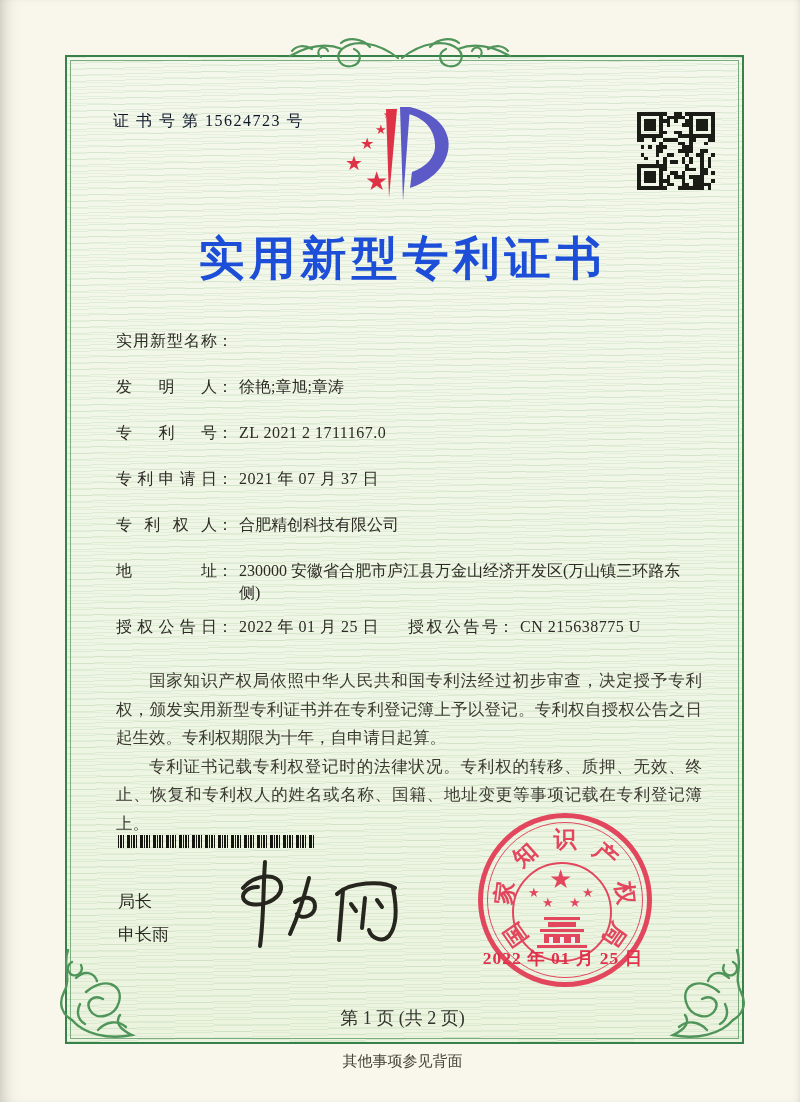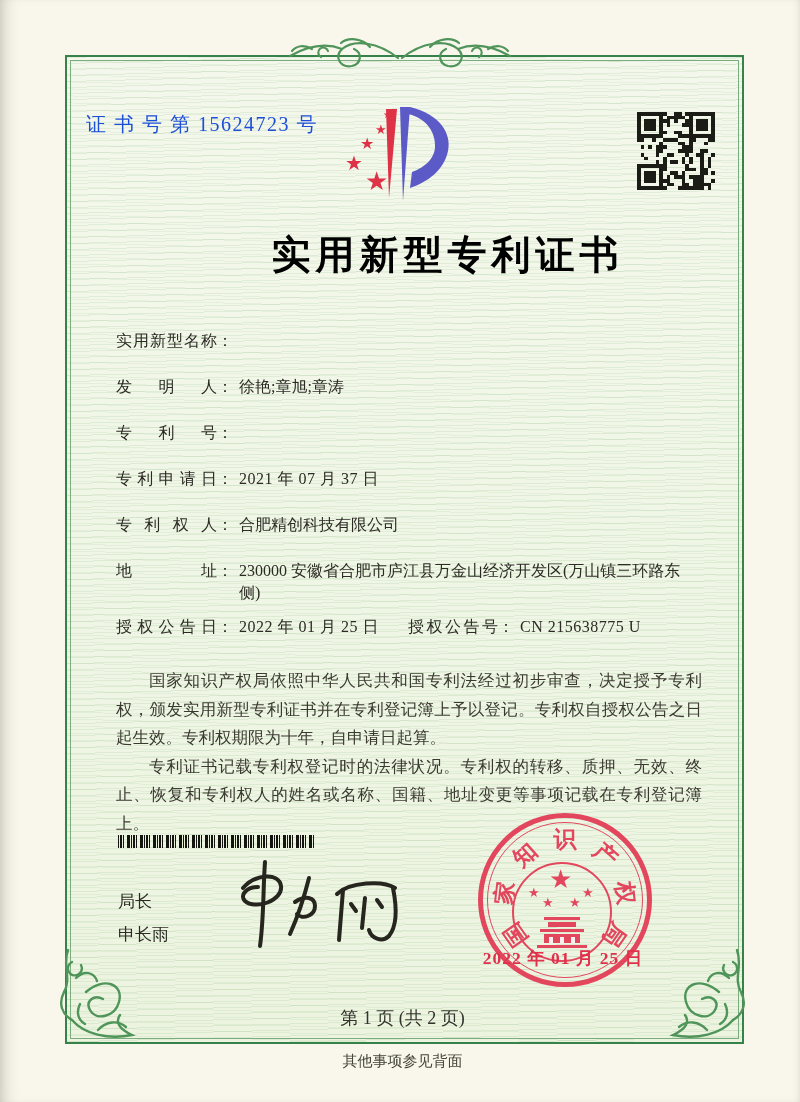--- a/index.html
+++ b/index.html
@@ -10,28 +10,28 @@
   .frame{position:absolute;left:65px;top:55px;width:675px;height:985px;border:2.5px solid #37814a;
     background:
       repeating-linear-gradient(178.5deg, rgba(110,170,100,.14) 0 1px, rgba(0,0,0,0) 1px 6px),
       repeating-linear-gradient(181.5deg, rgba(110,170,100,.10) 0 1px, rgba(0,0,0,0) 1px 7px),
       linear-gradient(#f4f8ec,#ecf4e0);}
   .frame::after{content:"";position:absolute;inset:3px;border:1px solid #7aac7e;pointer-events:none;}
 
   .orn{position:absolute;z-index:3;}
 
   
-  .cert-no{position:absolute;left:86px;top:111px;font-size:20px;letter-spacing:1.5px;color:#1d4ed8;}
+  .cert-no{position:absolute;left:113px;top:111px;font-size:16px;letter-spacing:1.5px;color:#0f172a;}
   .logo{position:absolute;left:340px;top:106px;width:125px;height:102px;}
   .logo .star{position:absolute;color:#de3246;line-height:1;font-family:"DejaVu Sans",sans-serif;}
   .qr{position:absolute;left:637px;top:112px;width:78px;height:78px;display:grid;grid-template-columns:repeat(21,1fr);grid-auto-rows:1fr;}
   .qr i{display:block;}
   .qr i.b{background:#1c1c16;}
 
-  .title{position:absolute;left:65px;top:228px;width:675px;text-align:center;font-size:39px;font-weight:bold;letter-spacing:5px;color:#000000;padding-left:45px;}
+  .title{position:absolute;left:65px;top:228px;width:675px;text-align:center;font-size:46px;font-weight:bold;letter-spacing:5px;color:#1d4ed8;}
 
   
   .fields{position:absolute;left:116px;top:330px;width:584px;font-size:16px;}
   .frow{display:flex;line-height:22px;margin-bottom:24px;}
   .frow.addr{margin-bottom:12px;}
   .flabel{display:inline-block;width:101px;text-align:justify;text-align-last:justify;flex:0 0 101px;}
   .fsep{flex:0 0 auto;margin-right:6px;}
   .fvalue{flex:1;}
   .grant-row{position:relative;display:flex;line-height:22px;}
   .grant-right{position:absolute;left:292px;top:0;display:flex;}
@@ -566,20 +566,21 @@
         <span class="fsep">：</span>
     </div>
     <div class="frow">
       <span class="flabel">发明人</span>
         <span class="fsep">：</span>
         <span class="fvalue">徐艳;章旭;章涛</span>
     </div>
     <div class="frow">
       <span class="flabel">专利号</span>
         <span class="fsep">：</span>
+        <span class="fvalue num">ZL 2021 2 1711167.0</span>
     </div>
     <div class="frow">
       <span class="flabel">专利申请日</span>
         <span class="fsep">：</span>
         <span class="fvalue num">2021 年 07 月 37 日</span>
     </div>
     <div class="frow">
       <span class="flabel">专利权人</span>
         <span class="fsep">：</span>
         <span class="fvalue">合肥精创科技有限公司</span>

